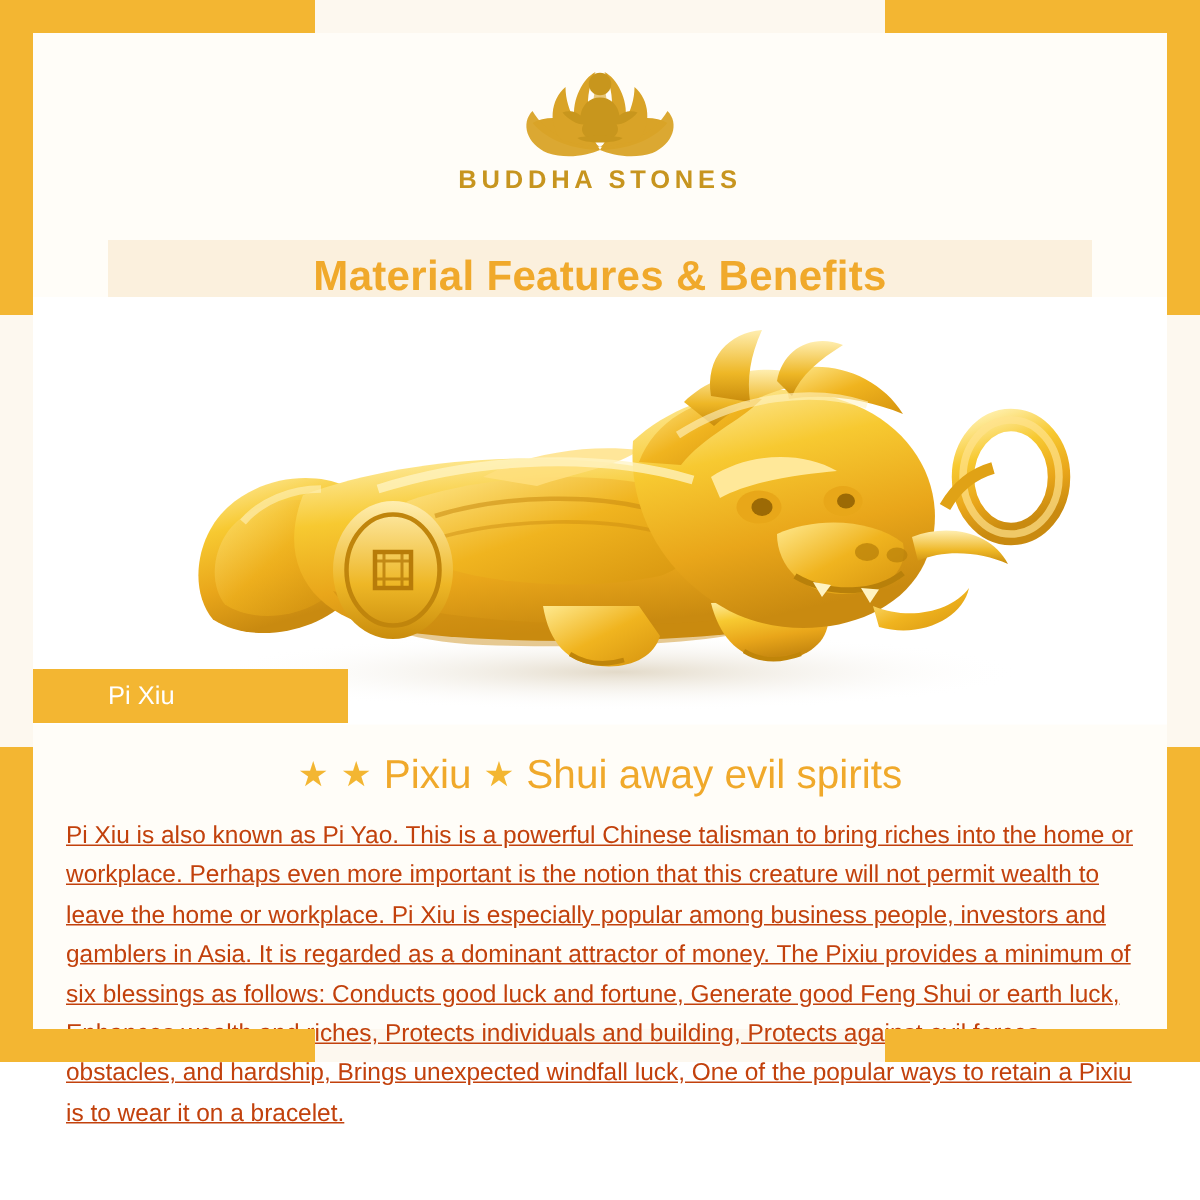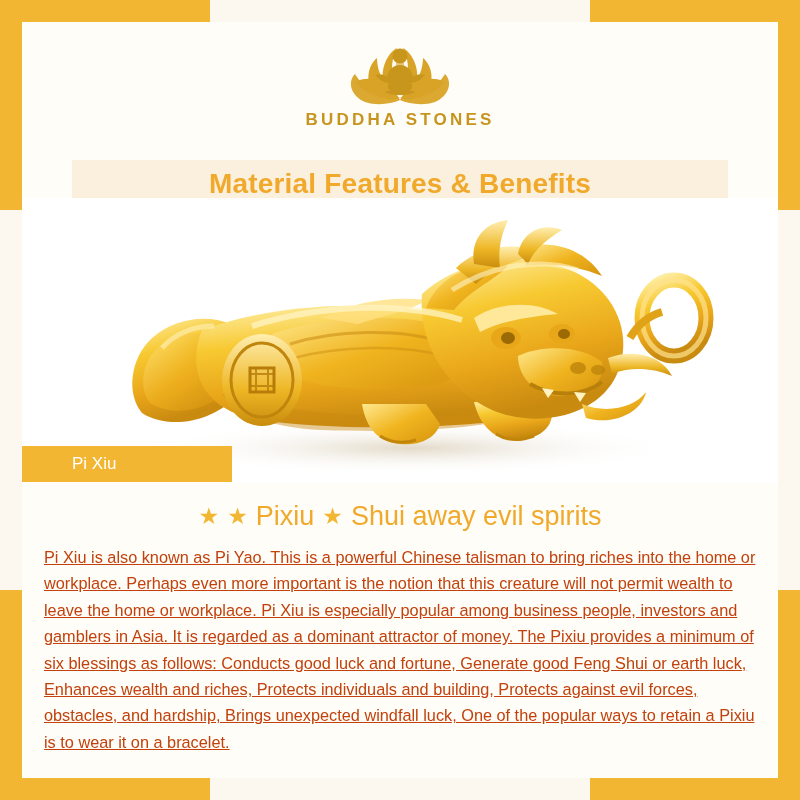--- a/index.html
+++ b/index.html
@@ -4,21 +4,21 @@
 <style>
   * { box-sizing: border-box; margin: 0; padding: 0; }
   html, body {
     width: 800px; height: 800px;
     font-family: "Liberation Sans", sans-serif;
     background: #ffffff;
     overflow: hidden;
   }
   .page {
     position: relative;
-    width: 800px; height: 800px;
+    width: 800px; height: 708px;
     background: #fdf8ef;
   }
 
   
   .corner {
     position: absolute;
     background: #f3b632;
     z-index: 5;
   }
   .corner-tl-h { left: 0; top: 0; width: 22px; height: 210px; }

